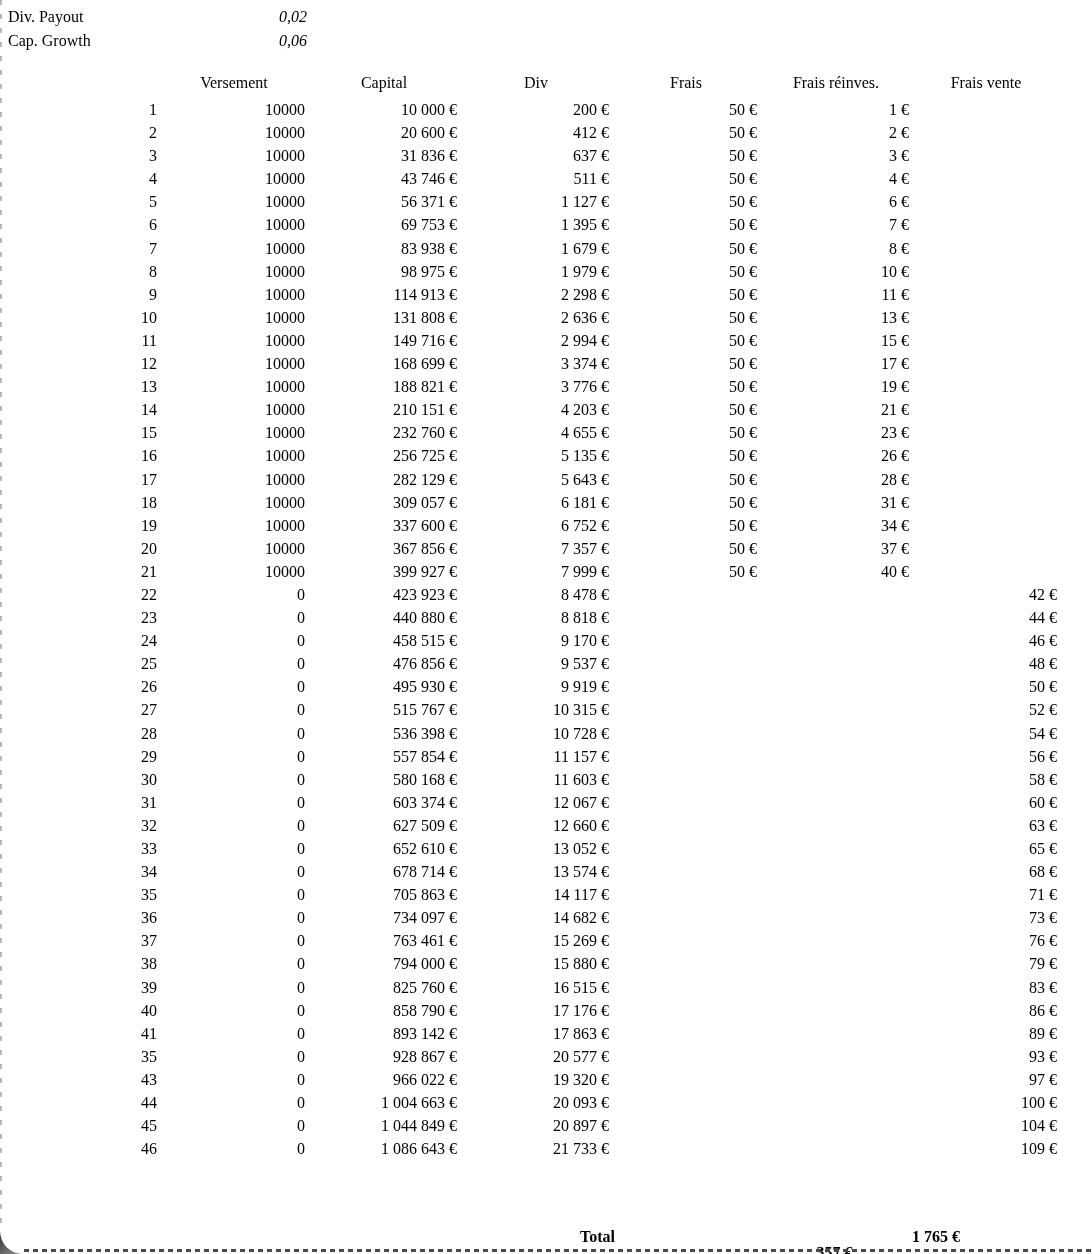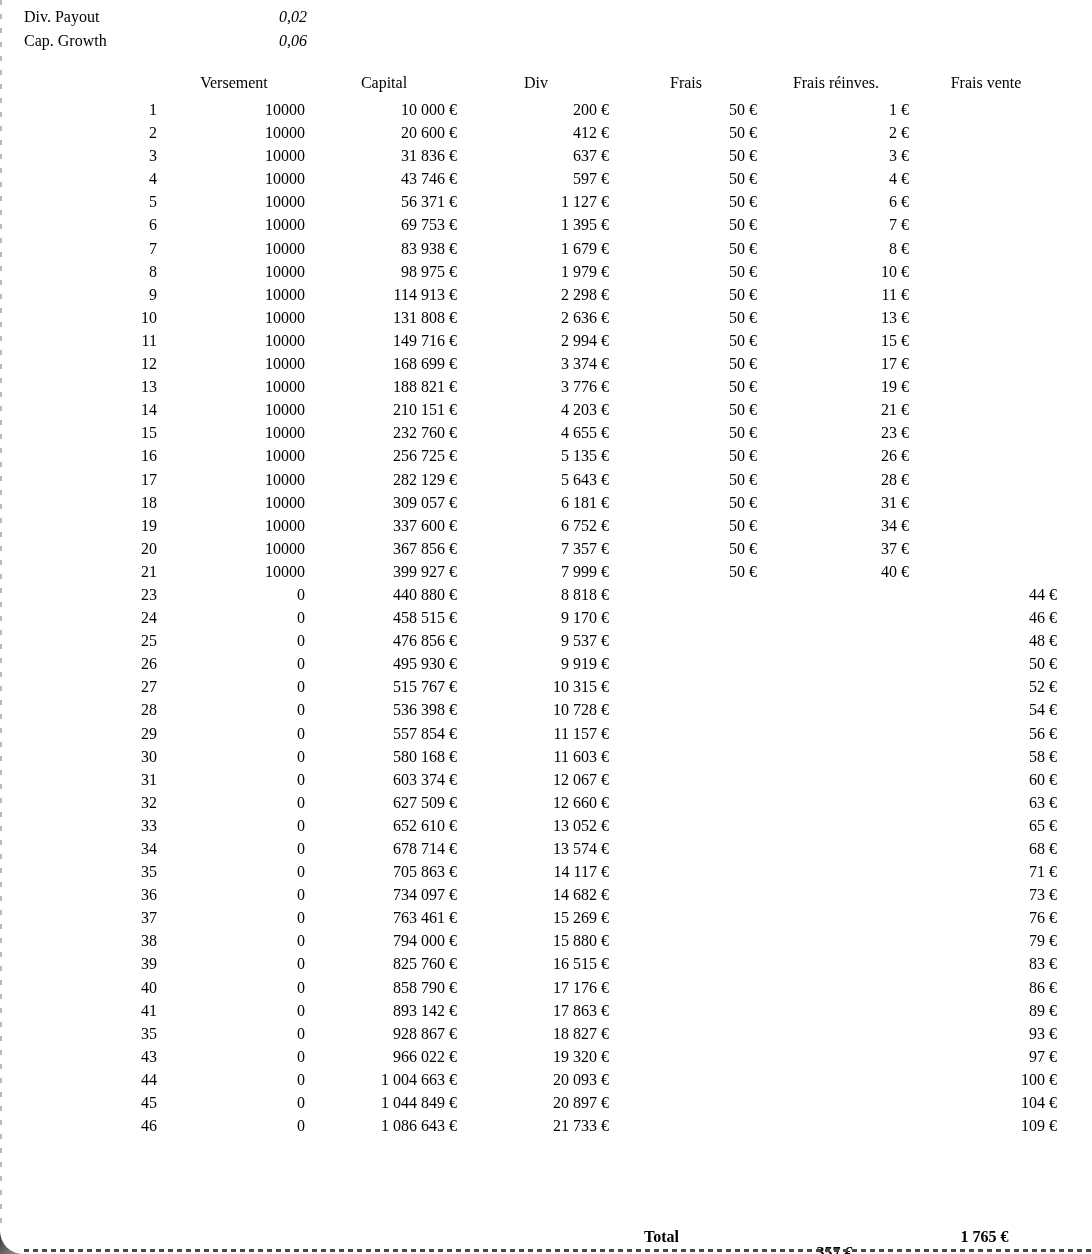--- a/index.html
+++ b/index.html
@@ -5,42 +5,42 @@
   html,body{margin:0;padding:0;}
   body{
     width:1092px;height:1254px;position:relative;overflow:hidden;
     background:#ffffff;color:#000000;
     font-family:"Liberation Serif","DejaVu Serif",serif;
     font-size:16px;
   }
   
   .params{position:absolute;top:5px;left:0;width:308px;}
   .param-row{display:flex;justify-content:space-between;line-height:23.5px;}
-  .param-label{padding-left:24px;}
+  .param-label{padding-left:8px;}
   .param-value{text-align:right;padding-right:1px;font-style:italic;}
   
   table.sheet{
     position:absolute;top:68px;left:0;width:1060px;
     border-collapse:collapse;table-layout:fixed;
   }
   col.c0{width:160px;} col.c1{width:148px;} col.c2{width:152px;}
   col.c3{width:152px;} col.c4{width:148px;} col.c5{width:152px;} col.c6{width:148px;}
   thead th{
     font-weight:normal;text-align:center;height:30px;line-height:30px;
     padding:0;vertical-align:middle;white-space:nowrap;
   }
   tbody td{
     text-align:right;height:23.1px;line-height:23.1px;
     padding:0 3px 0 0;white-space:nowrap;overflow:hidden;
   }
   
   .total-row{position:absolute;top:1225px;left:0;width:1060px;height:23px;line-height:23px;font-weight:bold;}
-  .total-label{position:absolute;left:644px;top:0;}
+  .total-label{position:absolute;left:580px;top:0;}
   .total-reinves{position:absolute;left:760px;top:16px;width:149px;text-align:center;}
-  .total-vente{position:absolute;left:912px;top:0;width:145px;text-align:center;}
+  .total-vente{position:absolute;left:912px;top:0;width:145px;text-align:left;}
   
   .bottom-ants{
     position:absolute;left:24px;right:0;bottom:2px;height:3px;
     background:repeating-linear-gradient(90deg,#4a4a4a 0 5px,transparent 5px 9px);
   }
   .left-ants{
     position:absolute;left:0;top:0;bottom:0;width:2px;opacity:.45;
     background:repeating-linear-gradient(180deg,rgba(60,60,60,.8) 0 5px,transparent 5px 14px);
   }
   .corner{position:absolute;left:0;bottom:0;width:23px;height:23px;
@@ -107,21 +107,21 @@
         <td>31 836 €</td>
         <td>637 €</td>
         <td>50 €</td>
         <td>3 €</td>
         <td></td>
       </tr>
       <tr>
         <td>4</td>
         <td>10000</td>
         <td>43 746 €</td>
-        <td>597 €</td>
+        <td>511 €</td>
         <td>50 €</td>
         <td>4 €</td>
         <td></td>
       </tr>
       <tr>
         <td>5</td>
         <td>10000</td>
         <td>56 371 €</td>
         <td>1 127 €</td>
         <td>50 €</td>
@@ -266,20 +266,29 @@
       <tr>
         <td>21</td>
         <td>10000</td>
         <td>399 927 €</td>
         <td>7 999 €</td>
         <td>50 €</td>
         <td>40 €</td>
         <td></td>
       </tr>
       <tr>
+        <td>22</td>
+        <td>0</td>
+        <td>423 923 €</td>
+        <td>8 478 €</td>
+        <td></td>
+        <td></td>
+        <td>42 €</td>
+      </tr>
+      <tr>
         <td>23</td>
         <td>0</td>
         <td>440 880 €</td>
         <td>8 818 €</td>
         <td></td>
         <td></td>
         <td>44 €</td>
       </tr>
       <tr>
         <td>24</td>
@@ -440,21 +449,21 @@
         <td>893 142 €</td>
         <td>17 863 €</td>
         <td></td>
         <td></td>
         <td>89 €</td>
       </tr>
       <tr>
         <td>35</td>
         <td>0</td>
         <td>928 867 €</td>
-        <td>18 827 €</td>
+        <td>20 577 €</td>
         <td></td>
         <td></td>
         <td>93 €</td>
       </tr>
       <tr>
         <td>43</td>
         <td>0</td>
         <td>966 022 €</td>
         <td>19 320 €</td>
         <td></td>

